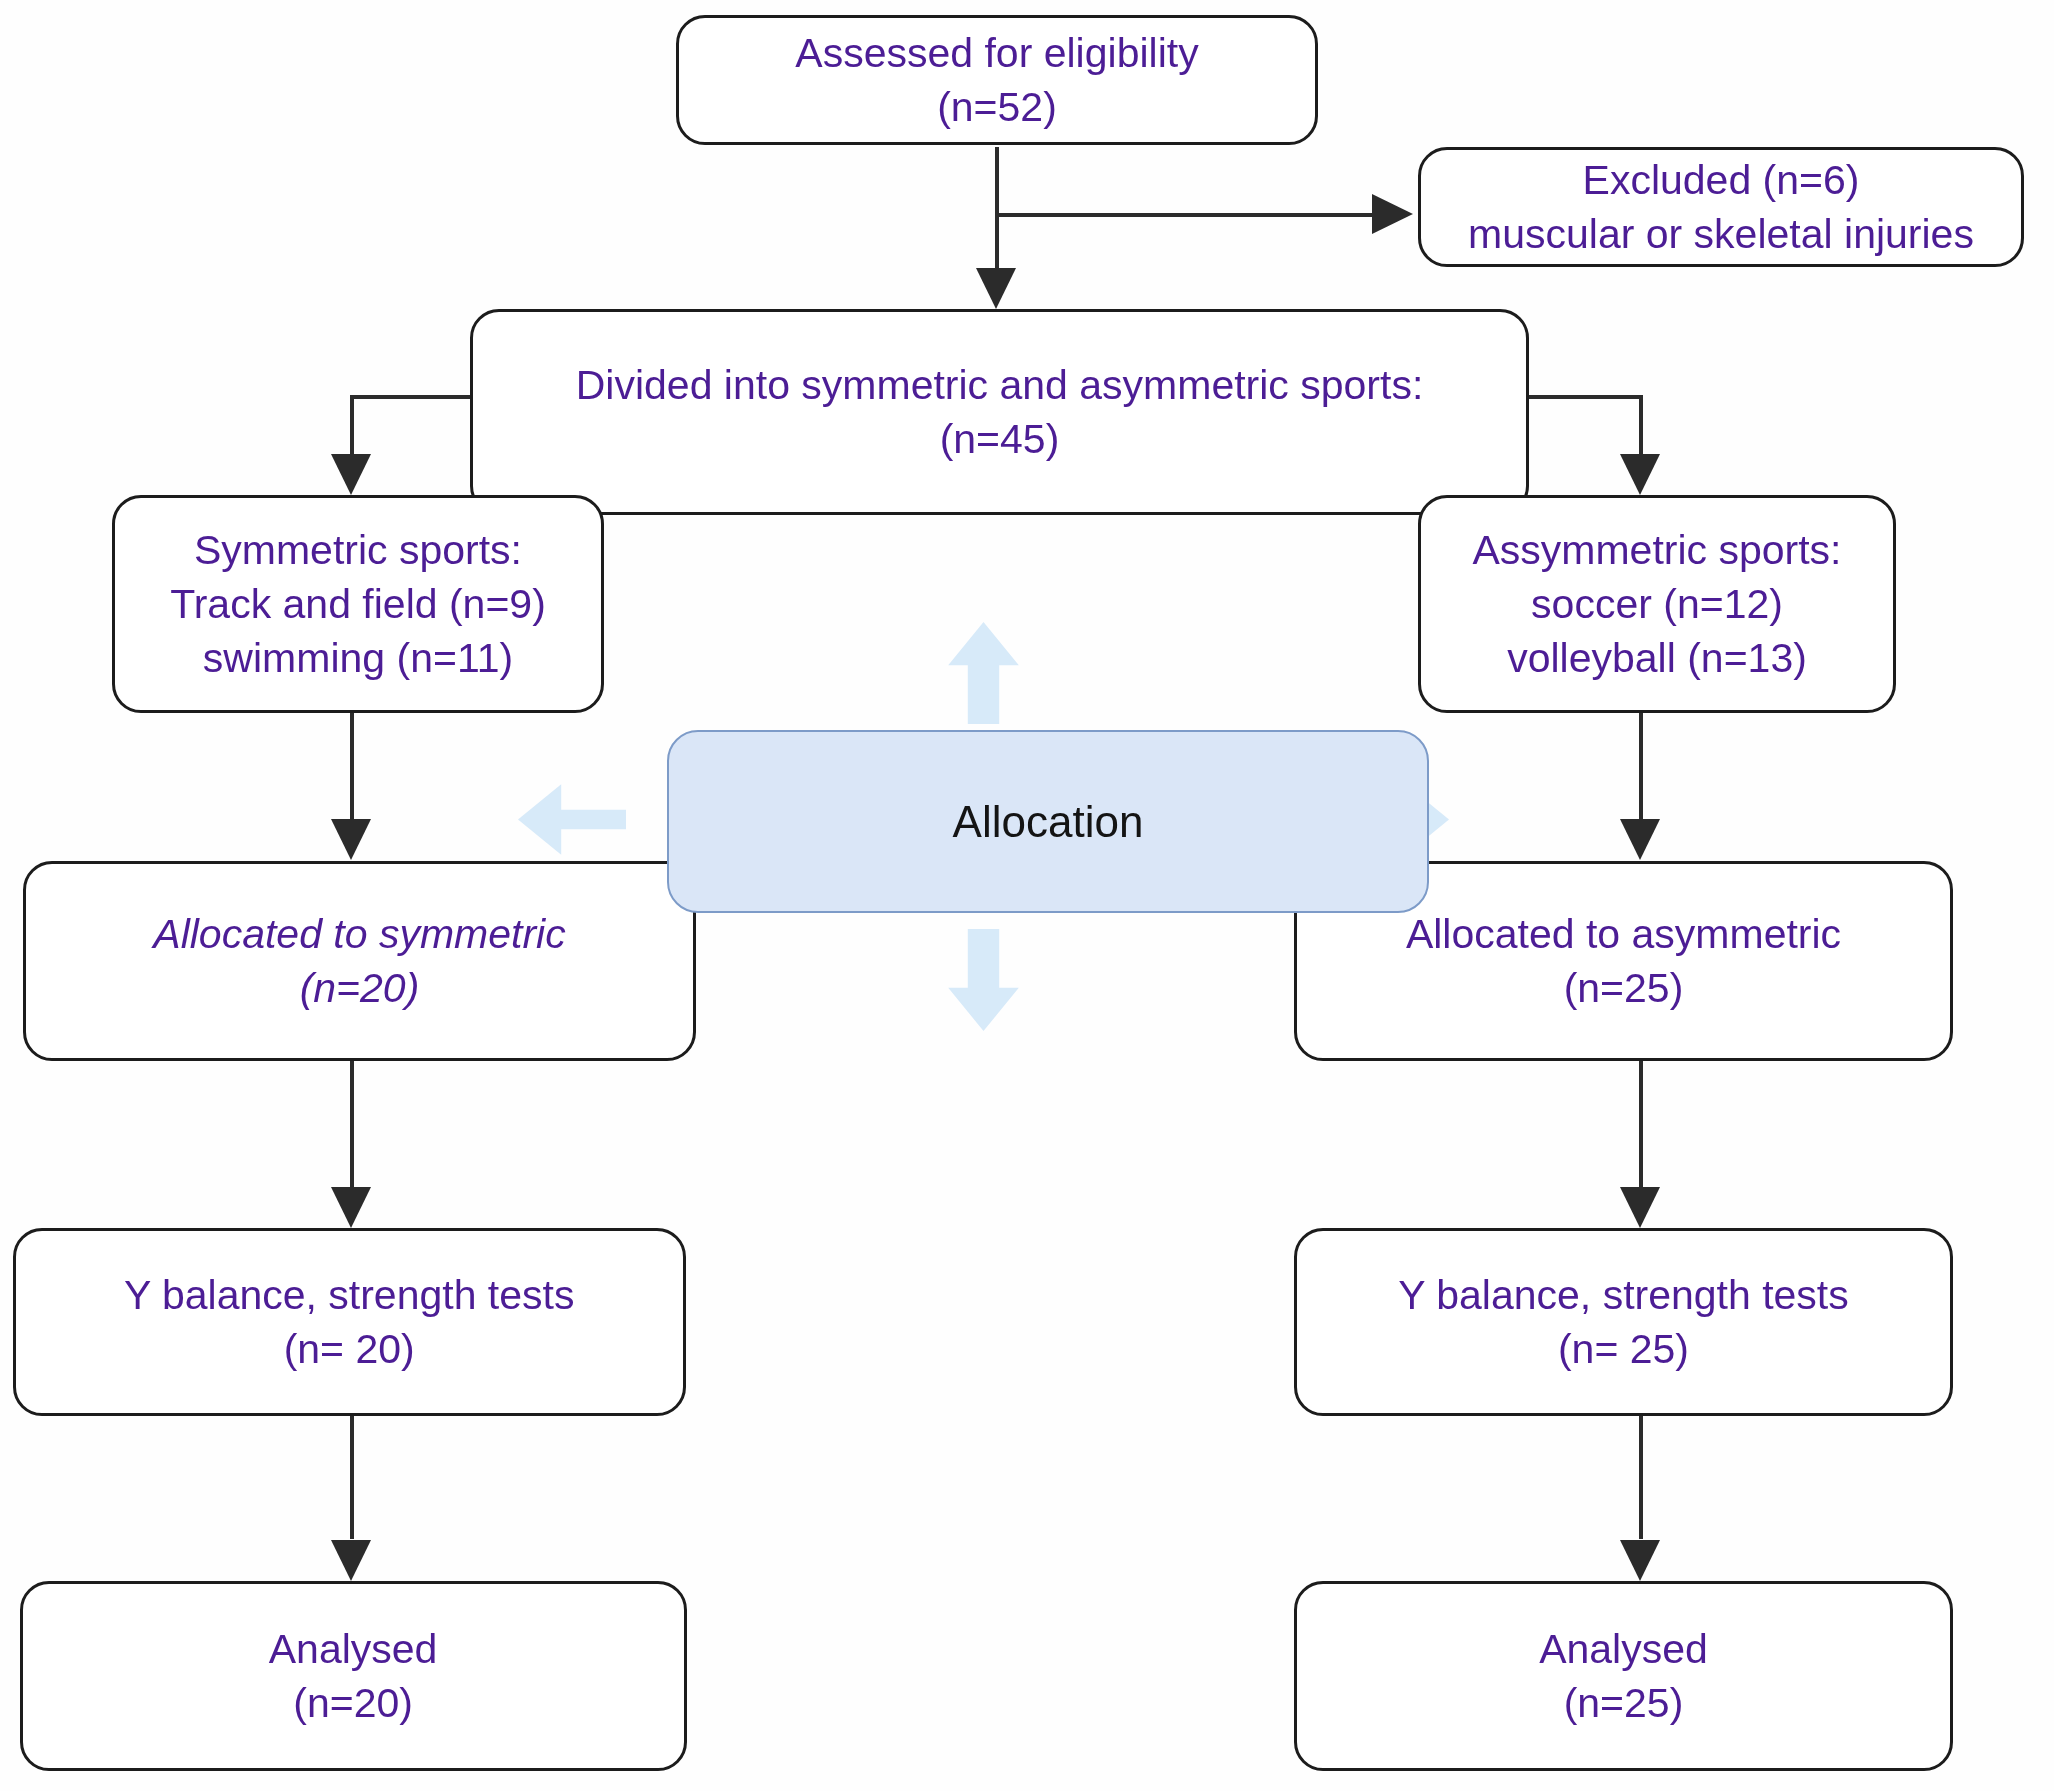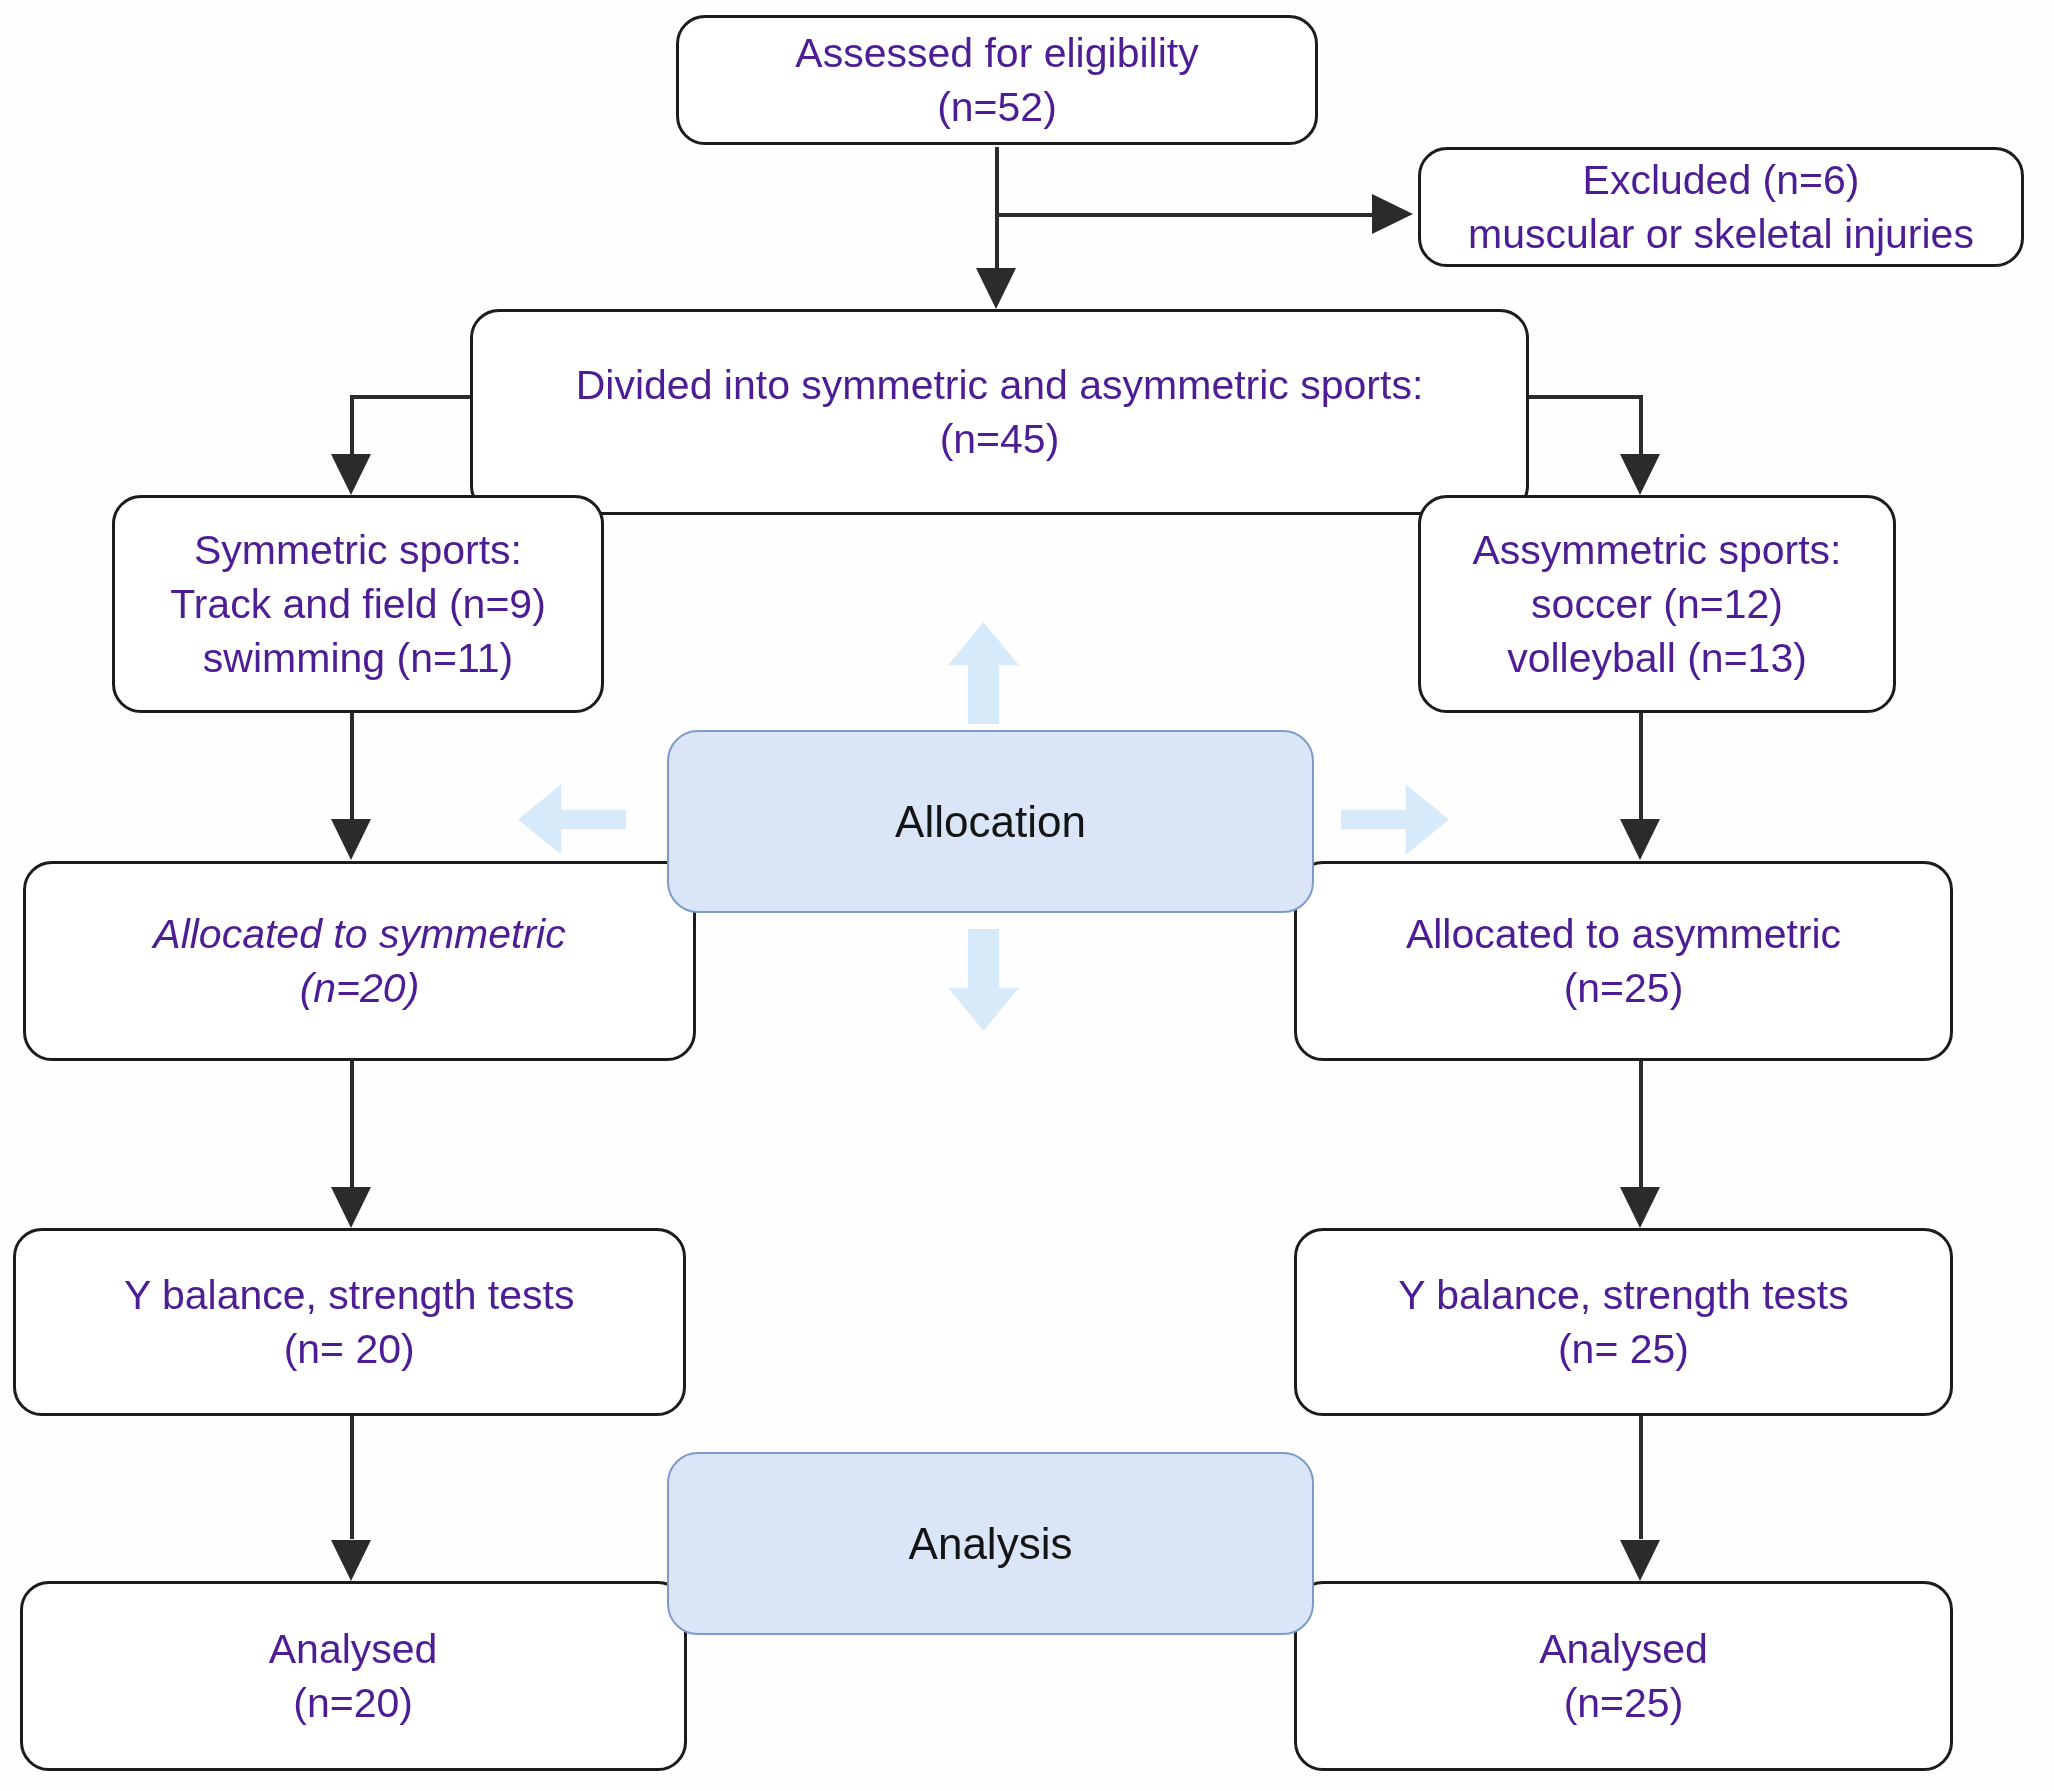--- a/index.html
+++ b/index.html
@@ -161,28 +161,25 @@
   <div class="node" style="left:19.6px; top:1581px; width:667px; height:190px;">
     <div class="label">Analysed
 (n=20)</div>
   </div>
 
   <div class="node" style="left:1294px; top:1581px; width:659px; height:190px;">
     <div class="label">Analysed
 (n=25)</div>
   </div>
 
-  <div class="stage" style="left:667px; top:730px; width:647px; height:183px;">
+  <div class="stage" style="left:667px; top:730px; width:762px; height:183px;">
     <div class="label">Allocation</div>
   </div>
 
 
-  <div class="stage" style="left:667px; top:1452px; width:647px; height:183px;">
-    <div class="label">Analysis</div>
-  </div>
 
   <svg class="block-arrow" style="left:948px; top:622px;" width="71" height="102" viewBox="0 0 72 104">
     <polygon points="36,0 72,44 52,44 52,104 20,104 20,44 0,44"></polygon>
   </svg>
 
   <svg class="block-arrow" style="left:518px; top:784px;" width="108" height="71" viewBox="0 0 110 72">
     <polygon points="0,36 44,0 44,26 110,26 110,46 44,46 44,72"></polygon>
   </svg>
 
   <svg class="block-arrow" style="left:1341px; top:784px;" width="108" height="71" viewBox="0 0 110 72">

